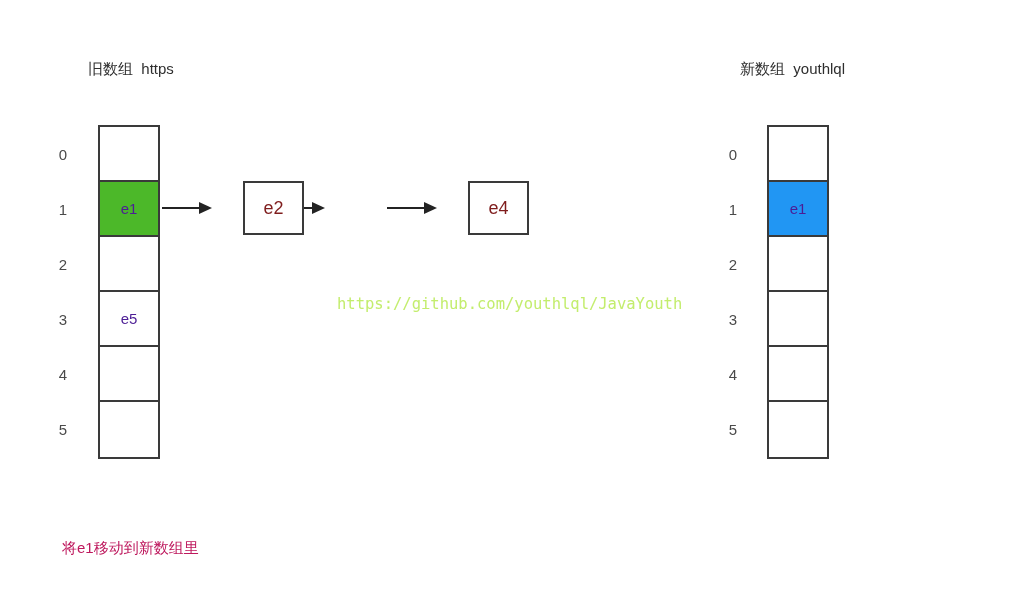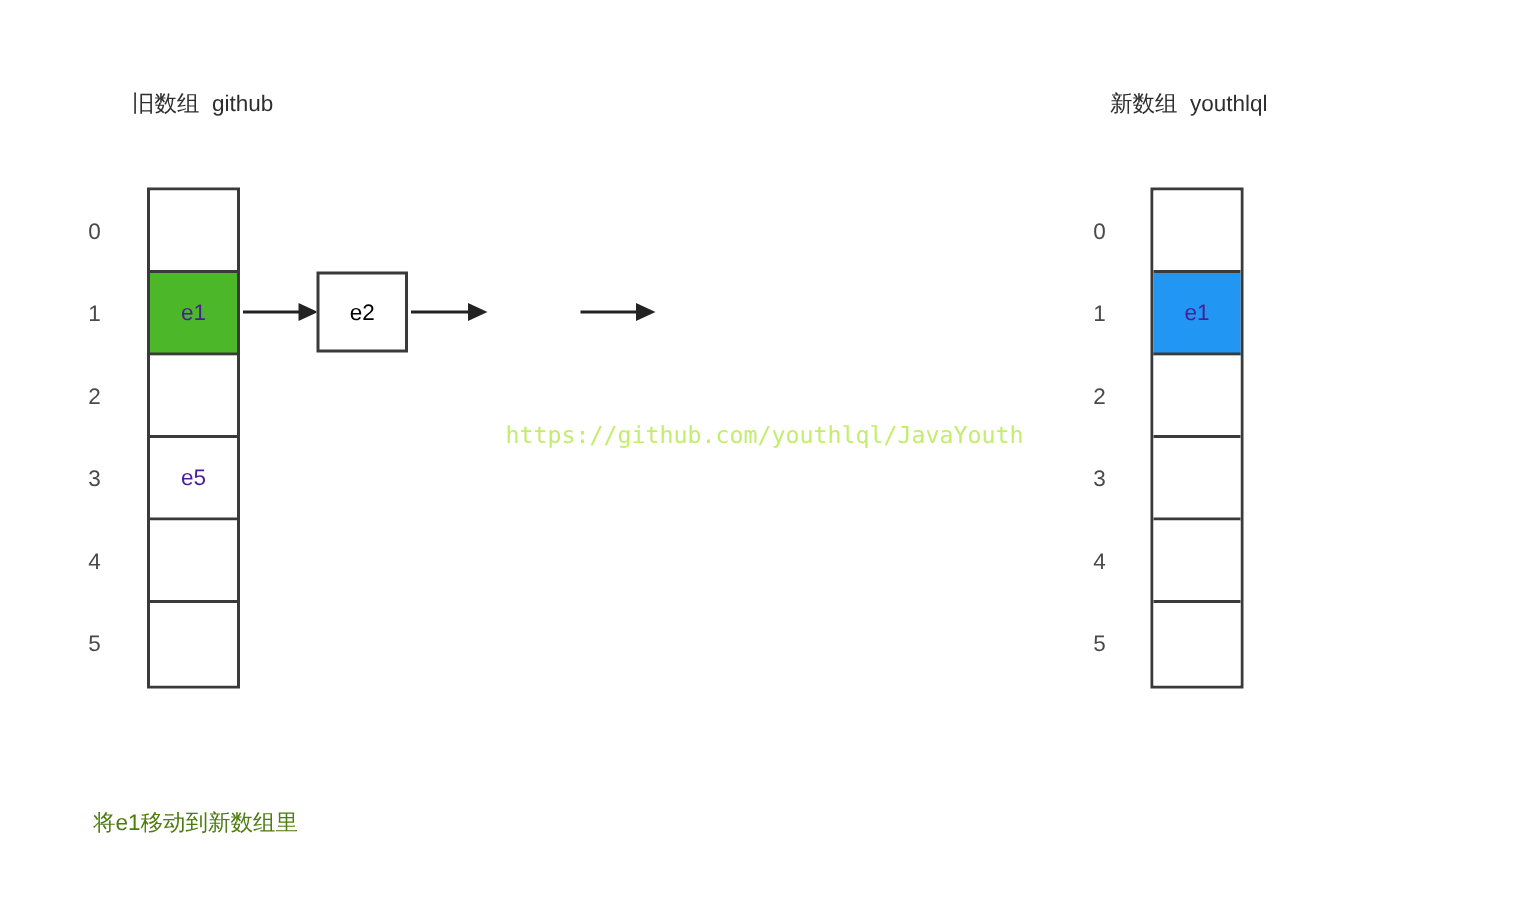--- a/index.html
+++ b/index.html
@@ -41,58 +41,59 @@
     color:#4a4a4a;
     font-size:15px;
   }
   .idxcol .idx{height:55px;line-height:55px;}
   .node{
     position:absolute;
     width:61px;height:54px;
     border:2px solid var(--border);
     box-sizing:border-box;
     display:flex;align-items:center;justify-content:center;
-    font-size:15px;color:#000000;
+    font-size:18px;color:#7f1d1d;
     background:#fff;
+    margin-left:32px;
   }
   .arrow{position:absolute;height:0;}
   .arrow .shaft{
     position:absolute;left:0;right:11px;top:-1px;height:2px;
     background:#232323;
   }
   .arrow .head{
     position:absolute;right:-1px;top:-6px;
     width:0;height:0;
     border-left:13px solid #232323;
     border-top:6px solid transparent;
     border-bottom:6px solid transparent;
   }
   .watermark{
     position:absolute;
-    left:337px;top:281px;
+    left:337px;top:295px;
     font-family:"DejaVu Sans Mono", monospace;
     font-size:15.5px;
     color:var(--watermark);
     white-space:pre;
     text-align:center;
   }
   .caption{
     position:absolute;
     left:62px;top:539px;
     font-size:15px;
-    color:#4d7c0f;
+    color:#be185d;
     text-align:right;
   }
 </style>
 </head>
 <body>
 
 <div class="canvas">
 
-  <div class="title" style="left:88px;top:60px">旧数组  github</div>
+  <div class="title" style="left:88px;top:60px">旧数组  https</div>
   <div class="title" style="left:740px;top:60px">新数组  youthlql</div>
 
   <div class="idxcol" style="left:52px;top:127px">
     <div class="idx">0</div>
     <div class="idx">1</div>
     <div class="idx">2</div>
     <div class="idx">3</div>
     <div class="idx">4</div>
     <div class="idx">5</div>
   </div>
@@ -113,20 +114,21 @@
   <div class="arrow" style="left:274px;top:208px;width:50px">
     <div class="shaft"></div>
     <div class="head"></div>
   </div>
   <div class="arrow" style="left:387px;top:208px;width:49px">
     <div class="shaft"></div>
     <div class="head"></div>
   </div>
 
   <div class="node" style="left:211px;top:181px">e2</div>
+  <div class="node" style="left:436px;top:181px">e4</div>
 
   <div class="watermark">https://github.com/youthlql/JavaYouth</div>
 
   <div class="idxcol" style="left:722px;top:127px">
     <div class="idx">0</div>
     <div class="idx">1</div>
     <div class="idx">2</div>
     <div class="idx">3</div>
     <div class="idx">4</div>
     <div class="idx">5</div>

